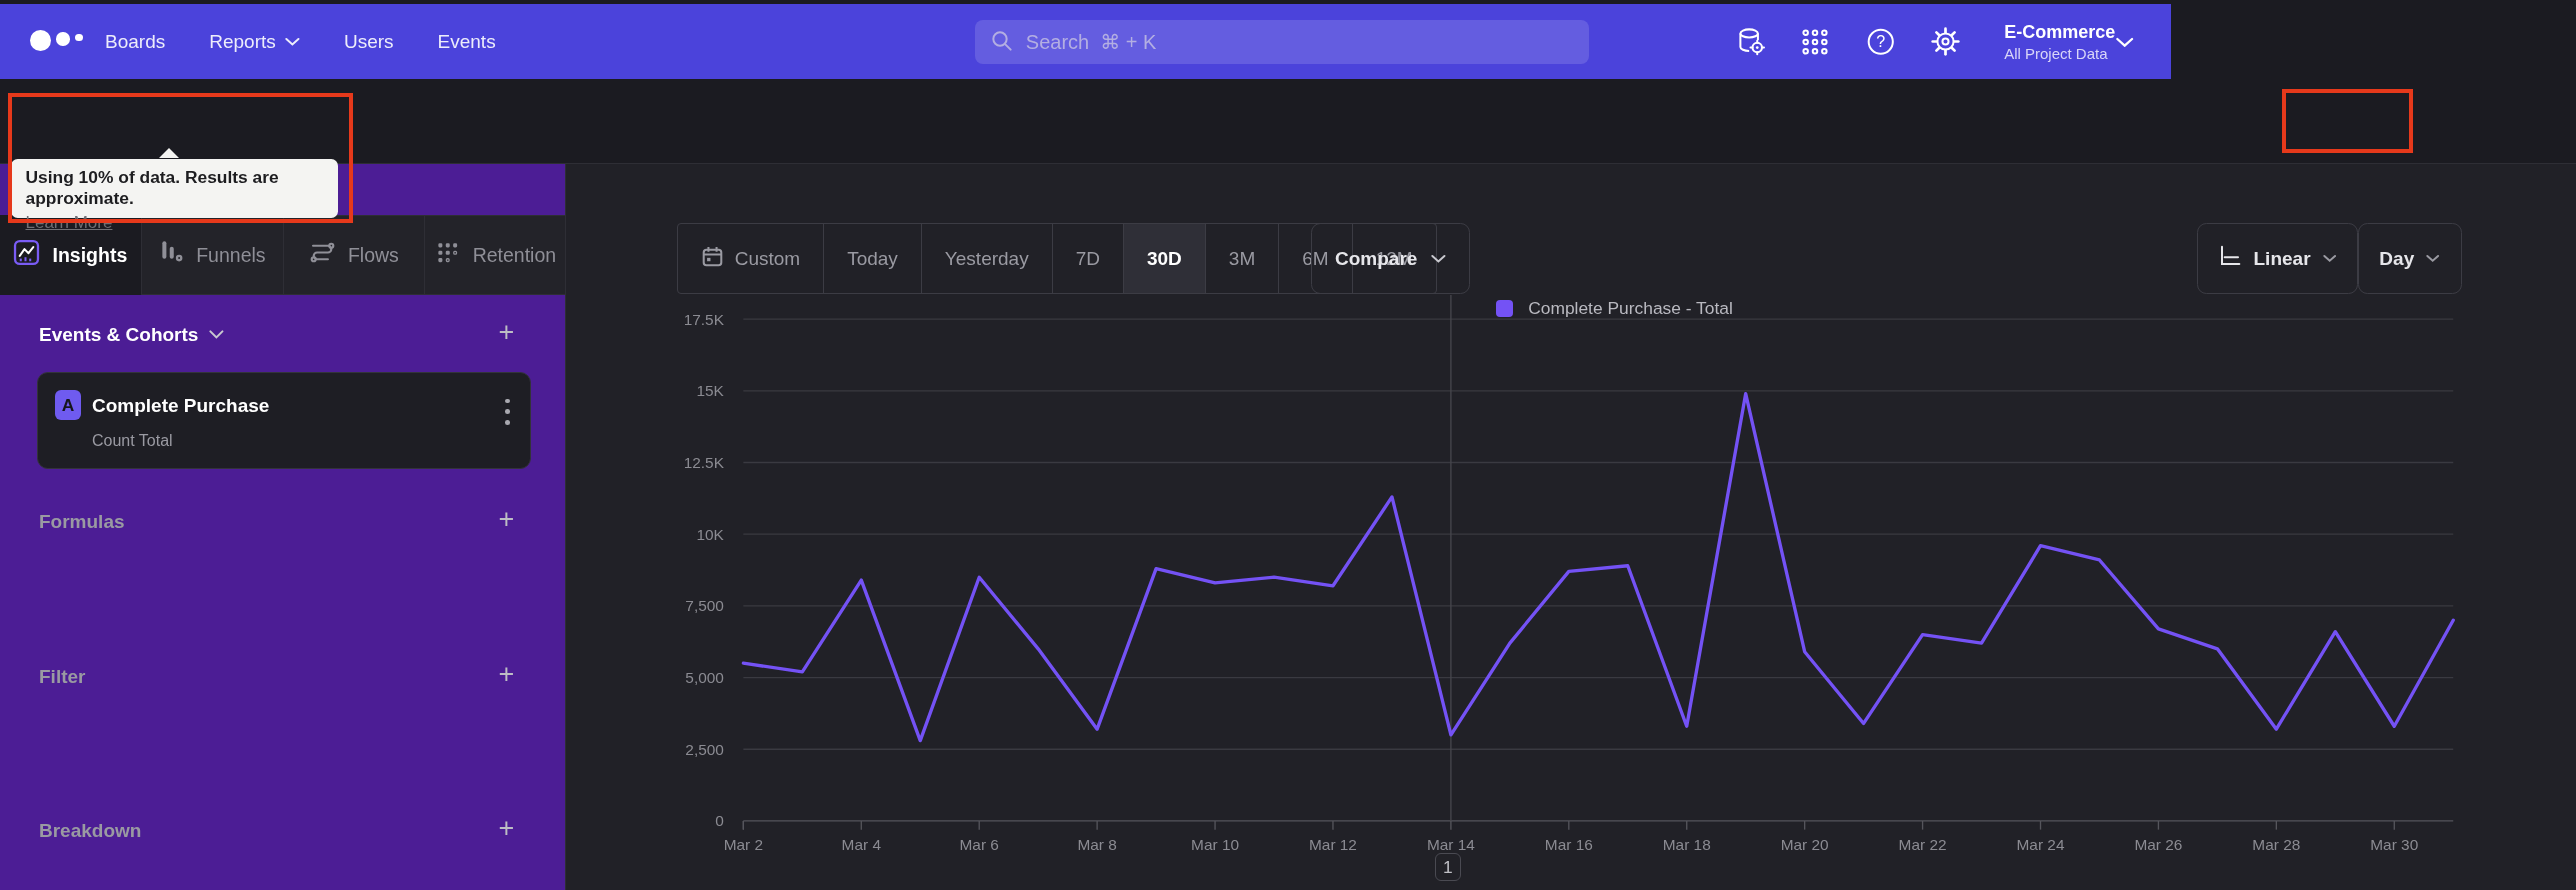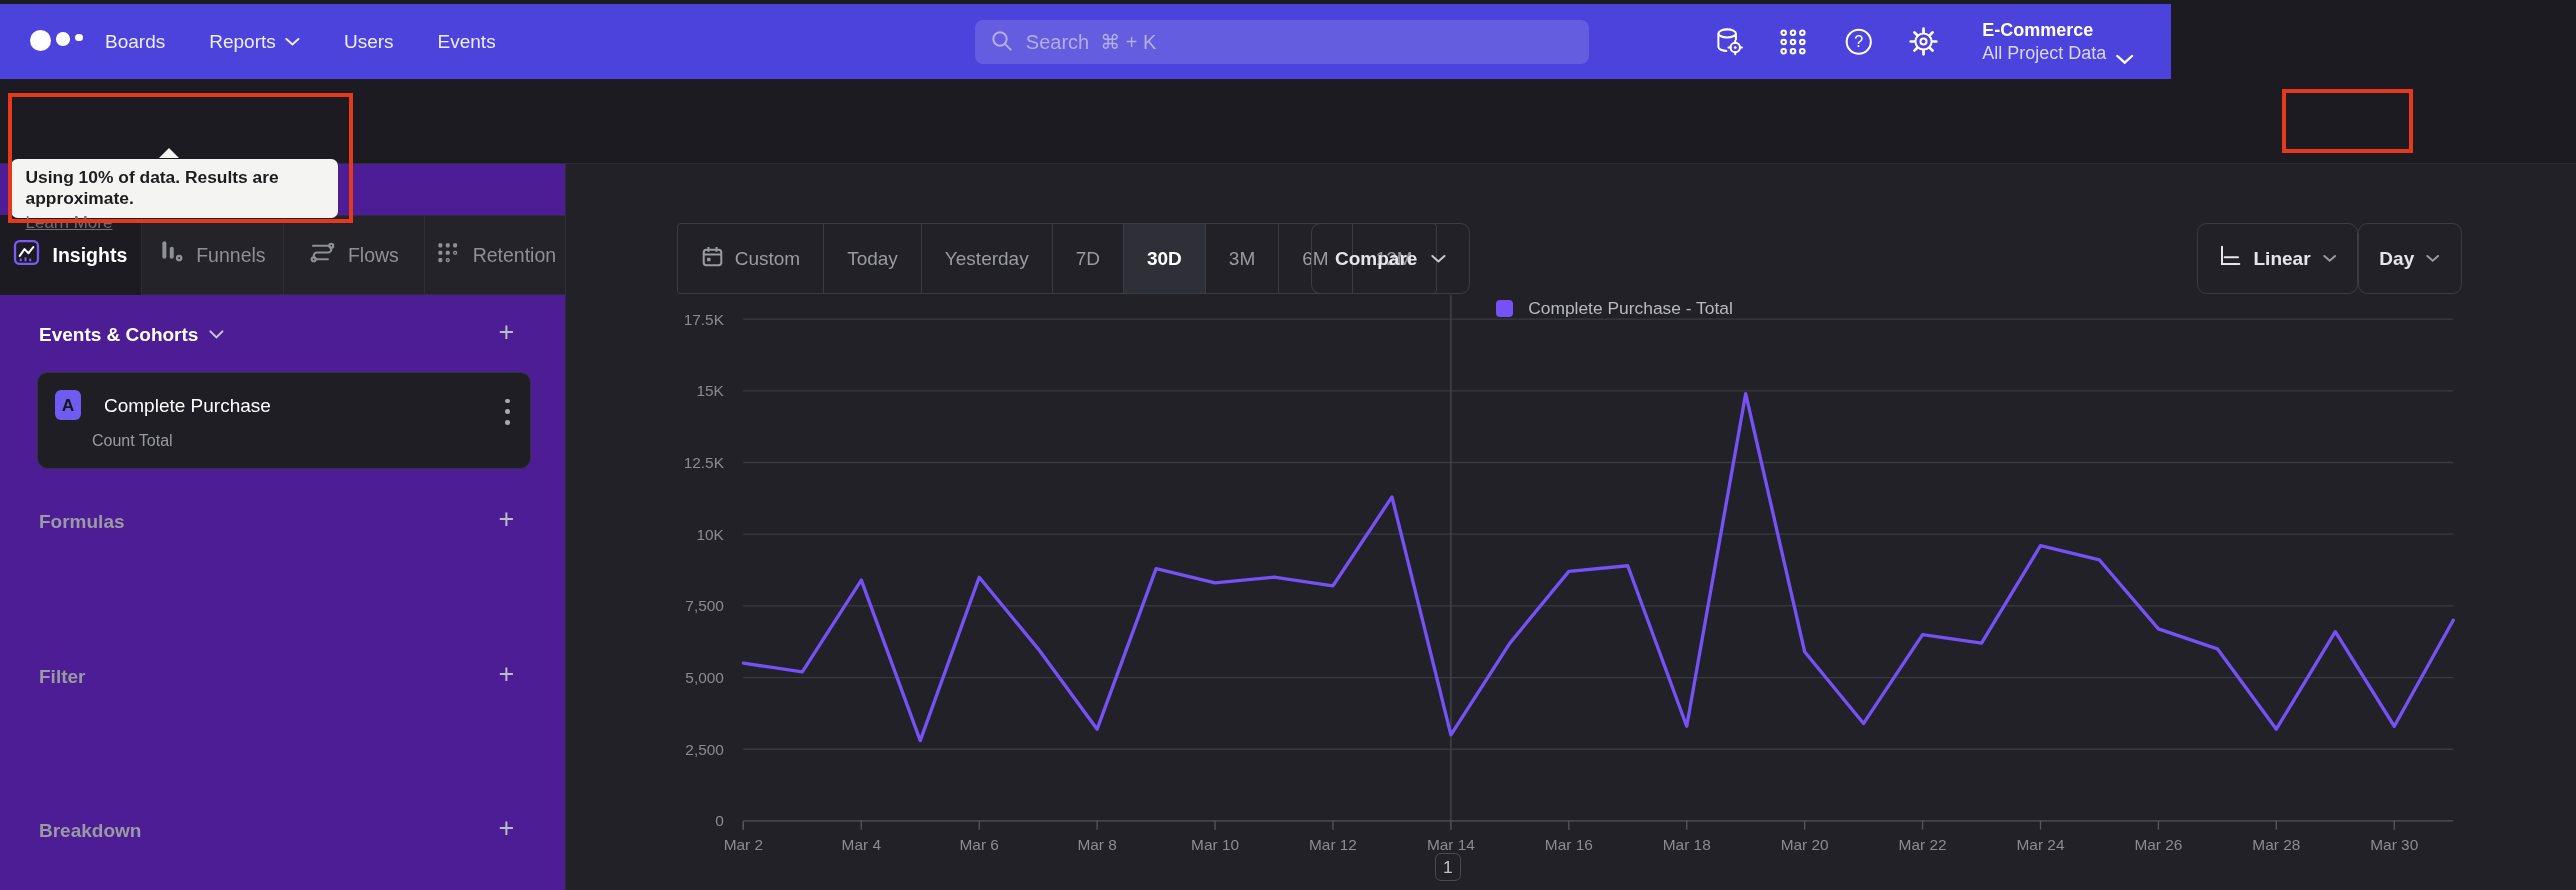--- a/index.html
+++ b/index.html
@@ -22,22 +22,22 @@
   .searchbar { position:absolute; left:975px; top:16px; width:614px; height:44px;
                background:rgba(255,255,255,0.14); border-radius:8px; display:flex; align-items:center;
                padding:0 14.8px; gap:12px; }
   .searchbar input { background:transparent; border:none; outline:none; color:#D9D6F8;
                      font-size:20px; width:100%; font-family:"Liberation Sans",sans-serif; }
   .searchbar input::placeholder { color:#B3AEE2; opacity:1; }
   .nav-icons { position:absolute; right:40px; top:0; height:75px; display:flex; align-items:center; gap:34px; }
   .nav-ic { width:31px; height:31px; display:flex; align-items:center; justify-content:center; cursor:pointer; }
   .project { text-align:left; color:#fff; margin-left:9.4px; cursor:pointer; }
   .project .pname { font-size:18px; font-weight:700; }
-  .project .pscope { font-size:18px; color:#D9D6F8; margin-top:2px; }
-  .proj-wrap { display:flex; align-items:flex-end; gap:10px; }
+  .project .pscope { font-size:15px; color:#D9D6F8; margin-top:2px; }
+  .proj-wrap { display:flex; align-items:center; gap:1px; }
 
   
   .titlebar { position:absolute; left:0; top:79px; width:2576px; height:85px; background:#1b1b21;
               border-bottom:1.3px solid #2e2e35; }
   .rtitle { position:absolute; left:52px; top:113px; font-size:23px; font-weight:700; color:#fff; }
   .sampled { position:absolute; left:144px; top:109px; background:#26263A; color:#978AF5;
              font-size:17.4px; font-weight:500; padding:5.4px 12px; border-radius:5.4px; cursor:pointer; }
   .adddesc { position:absolute; left:231px; top:113px; font-size:19px; color:#85858D; cursor:text; }
   .tb-icons { position:absolute; right:0; top:0; height:85px; }
 
@@ -70,21 +70,21 @@
   .sec-head { position:absolute; left:39px; color:#fff; font-size:19px; font-weight:700;
               display:flex; align-items:center; gap:10.7px; }
   .plusbtn { position:absolute; left:493px; width:27px; height:27px; color:#BDBDC4; font-size:27px;
              font-weight:300; text-align:center; line-height:25.5px; cursor:pointer; }
   .gray-head { color:#9A9AA2; }
   .event-card { position:absolute; left:37px; top:208px; width:494px; height:97px;
                 border:1.3px solid #33333A; border-radius:10.7px; background:#1e1e24; cursor:pointer; }
   .abadge { position:absolute; left:17.4px; top:17.4px; width:25.5px; height:29.5px; background:#6F5BF0;
             border-radius:6px; color:#16161c; font-size:17.4px; font-weight:700;
             display:flex; align-items:center; justify-content:center; }
-  .ec-title { position:absolute; left:66px; top:21.5px; font-size:19px; font-weight:400; color:#fff; }
+  .ec-title { position:absolute; left:54px; top:21.5px; font-size:19px; font-weight:700; color:#fff; }
   .ec-sub { position:absolute; left:54px; top:59px; font-size:16px; color:#9A9AA2; }
   .kebab { position:absolute; right:19px; top:25.5px; width:6.7px; height:43px; display:flex;
            flex-direction:column; gap:6px; align-items:center; cursor:pointer; }
   .kebab i { width:4.7px; height:4.7px; border-radius:50%; background:#A9A9B0; }
 
   
   .rangebar { position:absolute; left:111px; top:59px; height:71px; display:flex; align-items:stretch;
               border:1.3px solid #3C3C44; border-radius:4px; overflow:hidden; }
   .seg { display:flex; align-items:center; justify-content:center; gap:10.7px; padding:0 23px;
          font-size:19px; color:#9A9AA2; border-left:1.3px solid #3C3C44; cursor:pointer; white-space:nowrap; }

